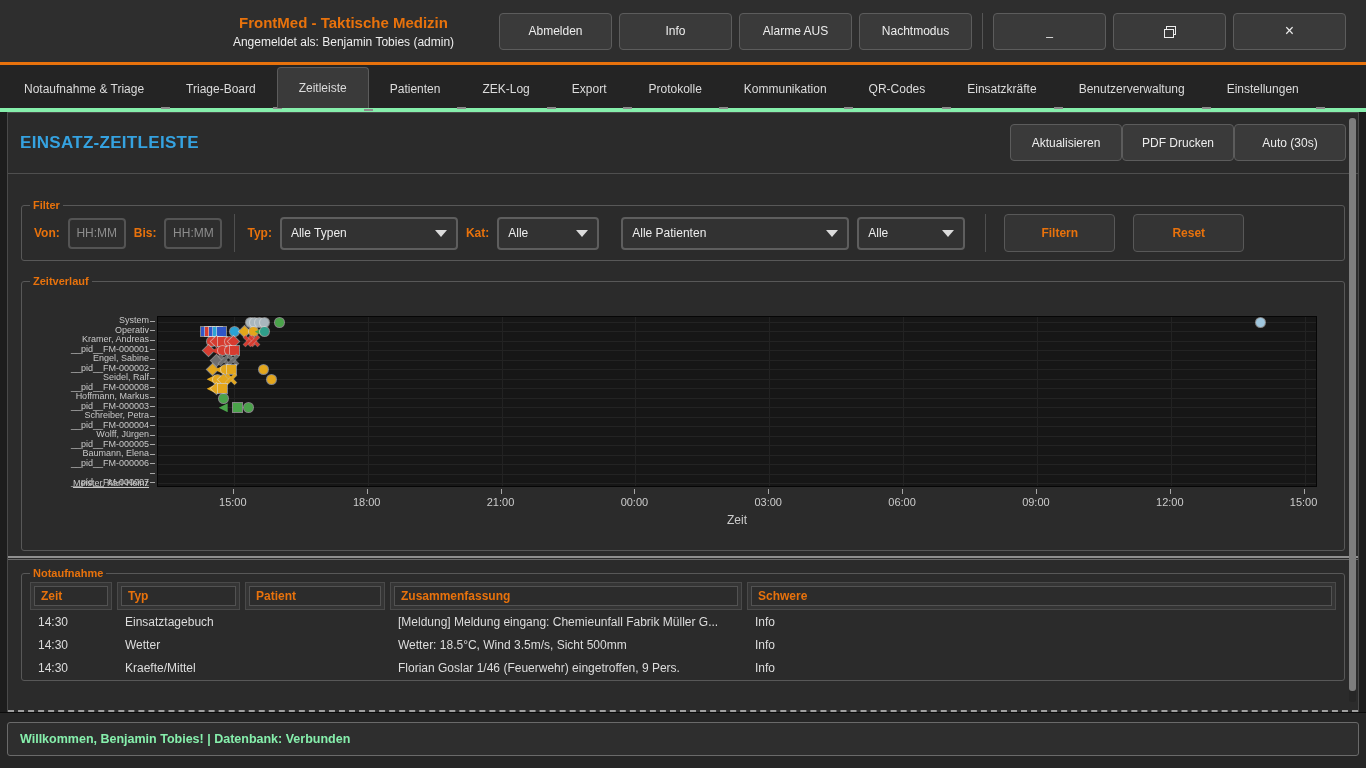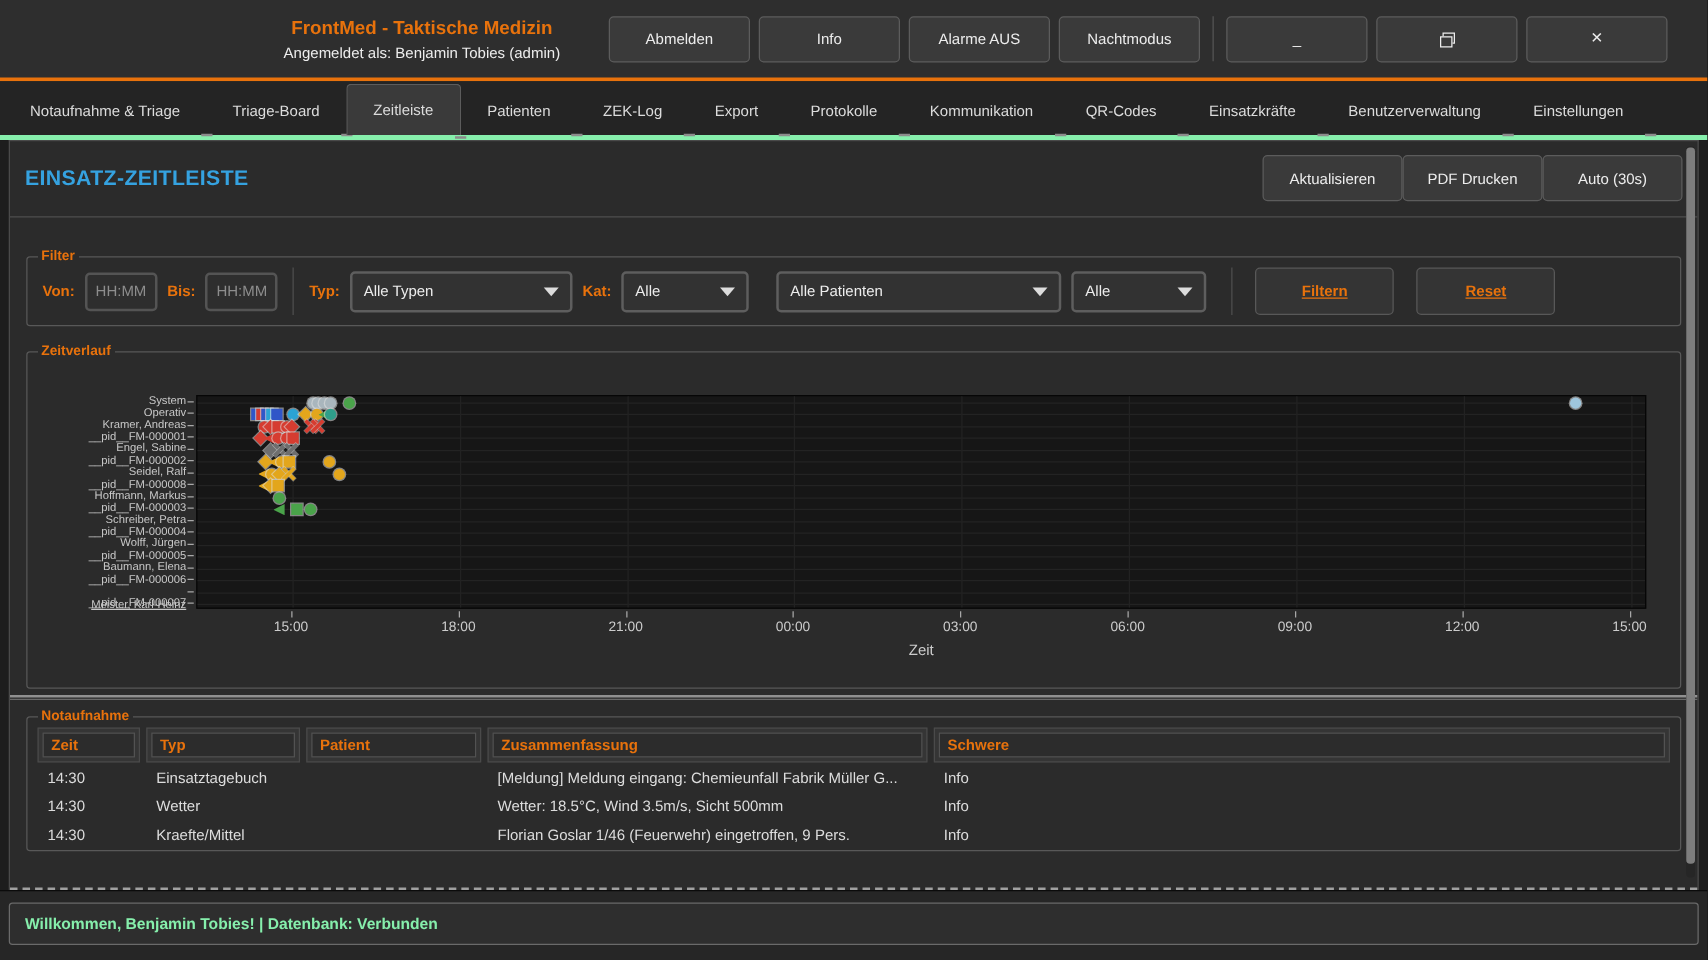--- a/index.html
+++ b/index.html
@@ -7,21 +7,21 @@
   body { width:1366px; height:768px; overflow:hidden;
          font-family:"Liberation Sans", sans-serif; }
   .app { width:1366px; height:768px; display:flex; flex-direction:column; background:#1d1d1d; }
 
   
   .topbar { height:65px; background:#2e2e2e; border-bottom:3px solid #e8720c;
             display:flex; align-items:center; flex:0 0 auto; }
   .title-block { margin-left:188px; width:400px; text-align:center; }
   .app-title { color:#e8720c; font-weight:bold; font-size:15px; }
   .app-subtitle { color:#ededed; font-size:12px; margin-top:4px; }
-  .header-actions { margin-left:auto; margin-right:32px; display:flex; gap:7px; align-items:center; }
+  .header-actions { margin-left:auto; margin-right:20px; display:flex; gap:7px; align-items:center; }
   .hbtn { width:113px; height:37px; background:#3a3a3a; border:1px solid #5c5c5c; border-radius:4px;
           color:#ededed; font-size:12px; display:flex; align-items:center; justify-content:center;
           font-family:inherit; cursor:default; }
   .wsep { width:1px; height:36px; background:#555; margin:0 3px; }
   .restore-icon { position:relative; width:11px; height:10px; display:inline-block; }
   .restore-icon::before { content:""; position:absolute; left:2px; top:0; width:8px; height:7px; border:1.4px solid #ededed; }
   .restore-icon::after { content:""; position:absolute; left:0; top:3px; width:8px; height:7px; border:1.4px solid #ededed; background:#3a3a3a; }
 
   
   .tabbar { height:47px; background:#242424; border-bottom:4px solid #86efac;
@@ -57,21 +57,21 @@
             color:#dddddd; text-align:center; font-size:12px; font-family:inherit; }
   .finput::placeholder { color:#8d8d8d; }
   .fsep { width:1px; height:38px; background:#4f4f4f; margin:0 4px; }
   .fselect { height:33px; background:#323232; border:2px solid #5e5e5e; border-radius:4px;
              display:flex; align-items:center; justify-content:space-between;
              padding:0 9px; color:#ededed; font-size:12px; }
   .chev { width:0; height:0; border-left:6px solid transparent; border-right:6px solid transparent;
           border-top:7px solid #dcdcdc; margin-left:10px; }
   .fbtn { width:111px; height:38px; background:#343434; border:1px solid #585858; border-radius:4px;
           color:#e8720c; font-weight:bold; font-size:12px; font-family:inherit;
-          display:flex; align-items:center; justify-content:center;text-decoration:underline; }
+          display:flex; align-items:center; justify-content:center; }
 
   
   .chart-fs { margin-top:14px; height:276px; }
   .chart { position:relative; height:250px; }
   .plot { position:absolute; left:127px; top:28px; width:1160px; height:171px;
           background:#161616; border:1px solid #060606; }
   .gh { position:absolute; left:0; width:100%; height:1px; background:#232323; }
   .gv { position:absolute; top:0; height:100%; width:1px; background:#222222; }
   .ylabel { position:absolute; left:0; width:119px; text-align:right; font-size:9px;
             color:#c8c8c8; line-height:9px; white-space:nowrap; }

